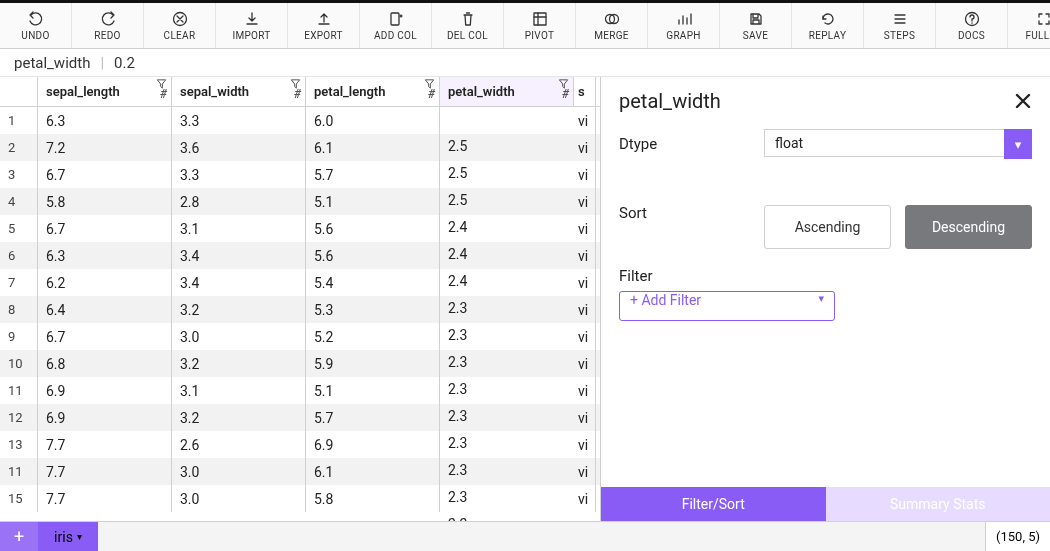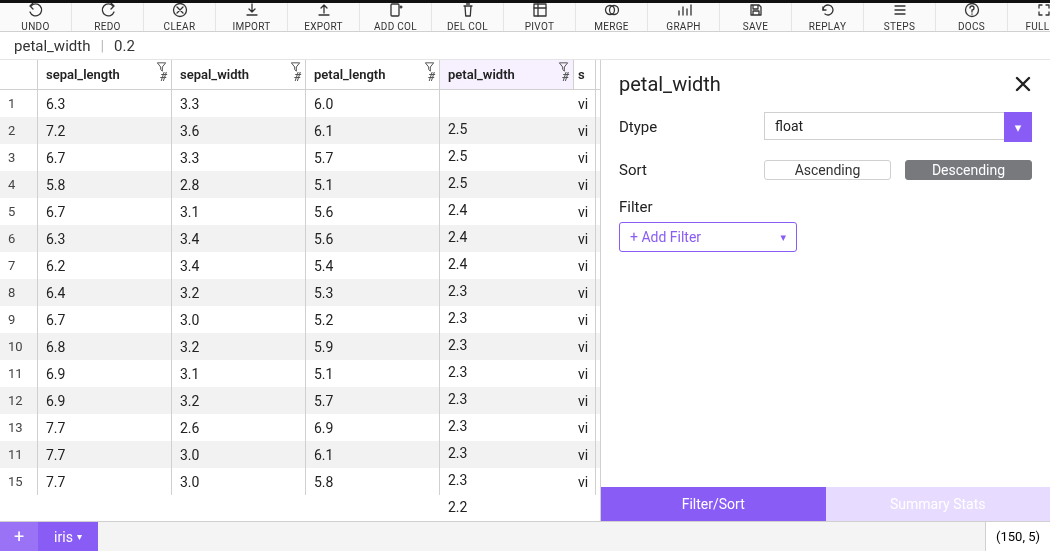--- a/index.html
+++ b/index.html
@@ -13,21 +13,21 @@
     --purple-very-light:#f6f0ff;
     --row-alt:#f2f2f2;
     --grey-btn:#77797d;
     --panel-bg:#ffffff;
   }
   *{box-sizing:border-box;}
   html,body{margin:0;padding:0;font-family:-apple-system,BlinkMacSystemFont,"Segoe UI",Roboto,Helvetica,Arial,sans-serif;font-size:13px;color:var(--text);}
   body{width:1050px;height:551px;overflow:hidden;display:flex;flex-direction:column;background:#fff;border-top:3px solid #111;}
 
   
-  .toolbar{display:flex;height:29px;border-bottom:1px solid var(--border);background:#fafafa;}
+  .toolbar{display:flex;height:46px;border-bottom:1px solid var(--border);background:#fafafa;}
   .toolbar .tb{flex:0 0 auto;width:72px;display:flex;flex-direction:column;align-items:center;justify-content:center;gap:3px;border-right:1px solid var(--border-light);cursor:pointer;font-size:10px;letter-spacing:.3px;color:#333;}
   .toolbar .tb:last-child{border-right:none;}
   .toolbar .tb .ic{height:16px;display:flex;align-items:center;justify-content:center;font-size:15px;color:#333;}
   .toolbar .tb .lbl{font-size:10px;}
 
   
   .formula{height:28px;display:flex;align-items:center;padding:0 14px;gap:10px;border-bottom:1px solid var(--border-light);font-size:15px;}
   .formula .col{color:#333;}
   .formula .sep{color:#bbb;}
   .formula .val{color:#333;}
@@ -57,34 +57,34 @@
   .panel-head .title{font-size:20px;font-weight:400;}
   .panel-head .close{font-size:22px;font-weight:700;cursor:pointer;}
   .panel-body{flex:1 1 auto;padding:6px 18px;display:flex;flex-direction:column;gap:18px;}
   .fld{display:flex;align-items:center;gap:35px;}
   .fld .lbl{flex:0 0 110px;font-size:15px;}
   .fld .ctl{flex:1 1 auto;}
   .dtype-wrap{display:flex;}
   .dtype{flex:1 1 auto;height:28px;border:1px solid var(--border);border-right:none;display:flex;align-items:center;padding:0 10px;font-size:14px;background:#fff;}
   .dtype-caret{flex:0 0 28px;height:30px;background:var(--purple);color:#fff;display:flex;align-items:center;justify-content:center;border:1px solid var(--purple);}
   .sort-wrap{display:flex;gap:14px;}
-  .sortbtn{flex:1 1 0;height:20px;display:flex;align-items:center;justify-content:center;border-radius:3px;font-size:14px;cursor:pointer;}
+  .sortbtn{flex:1 1 0;height:44px;display:flex;align-items:center;justify-content:center;border-radius:3px;font-size:14px;cursor:pointer;margin-top:28px;}
   .sortbtn.asc{border:1px solid var(--border);background:#fff;color:#333;}
   .sortbtn.desc{border:1px solid var(--grey-btn);background:var(--grey-btn);color:#fff;}
   .filter-block .flabel{font-size:15px;margin-bottom:6px;}
-  .addfilter{width:178px;height:30px;border:1px solid var(--purple);border-radius:3px;color:var(--purple);display:flex;align-items:center;justify-content:space-between;padding:0 10px;font-size:14px;cursor:pointer;}
+  .addfilter{width:216px;height:30px;border:1px solid var(--purple);border-radius:3px;color:var(--purple);display:flex;justify-content:space-between;padding:0 10px;font-size:14px;cursor:pointer;}
   .panel-tabs{display:flex;height:34px;}
   .panel-tabs .ptab{flex:1 1 0;display:flex;align-items:center;justify-content:center;font-size:14px;cursor:pointer;}
   .panel-tabs .ptab.active{background:var(--purple);color:#fff;}
   .panel-tabs .ptab.inactive{background:#e7dcff;color:#fff;}
 
   
   .footer{height:30px;border-top:1px solid var(--border);display:flex;align-items:stretch;background:#f4f4f4;}
   .footer .plus{flex:0 0 38px;background:var(--purple);opacity:.85;color:#fff;display:flex;align-items:center;justify-content:center;font-size:18px;cursor:pointer;}
-  .footer .sheet{flex:0 0 60px;background:var(--purple);color:#ffffff;display:flex;align-items:center;justify-content:center;gap:4px;font-size:14px;cursor:pointer;}
+  .footer .sheet{flex:0 0 60px;background:var(--purple);color:#000000;display:flex;align-items:center;justify-content:center;gap:4px;font-size:14px;cursor:pointer;}
   .footer .spacer{flex:1 1 auto;}
   .footer .dims{flex:0 0 auto;display:flex;align-items:center;padding:0 10px;font-size:13px;color:#000000;background:#fff;border-left:1px solid var(--border);}
 
   svg{display:block;}
 </style>
 </head>
 <body>
 
 <div class="toolbar" id="toolbar">
     <div class="tb">

